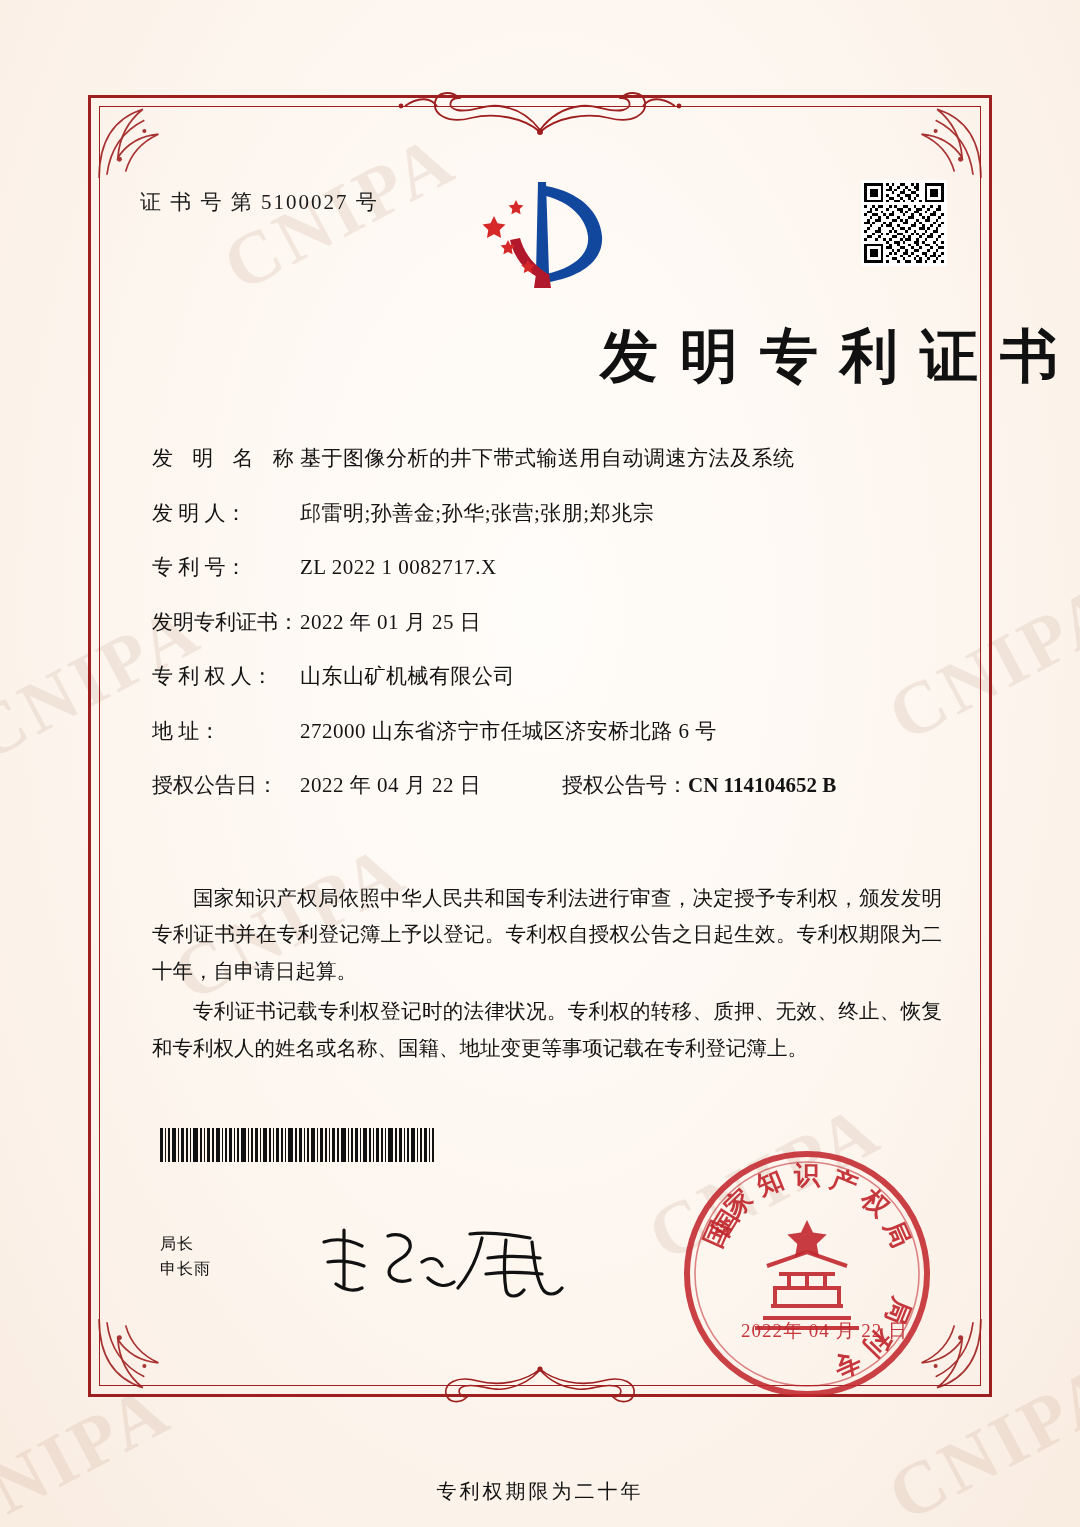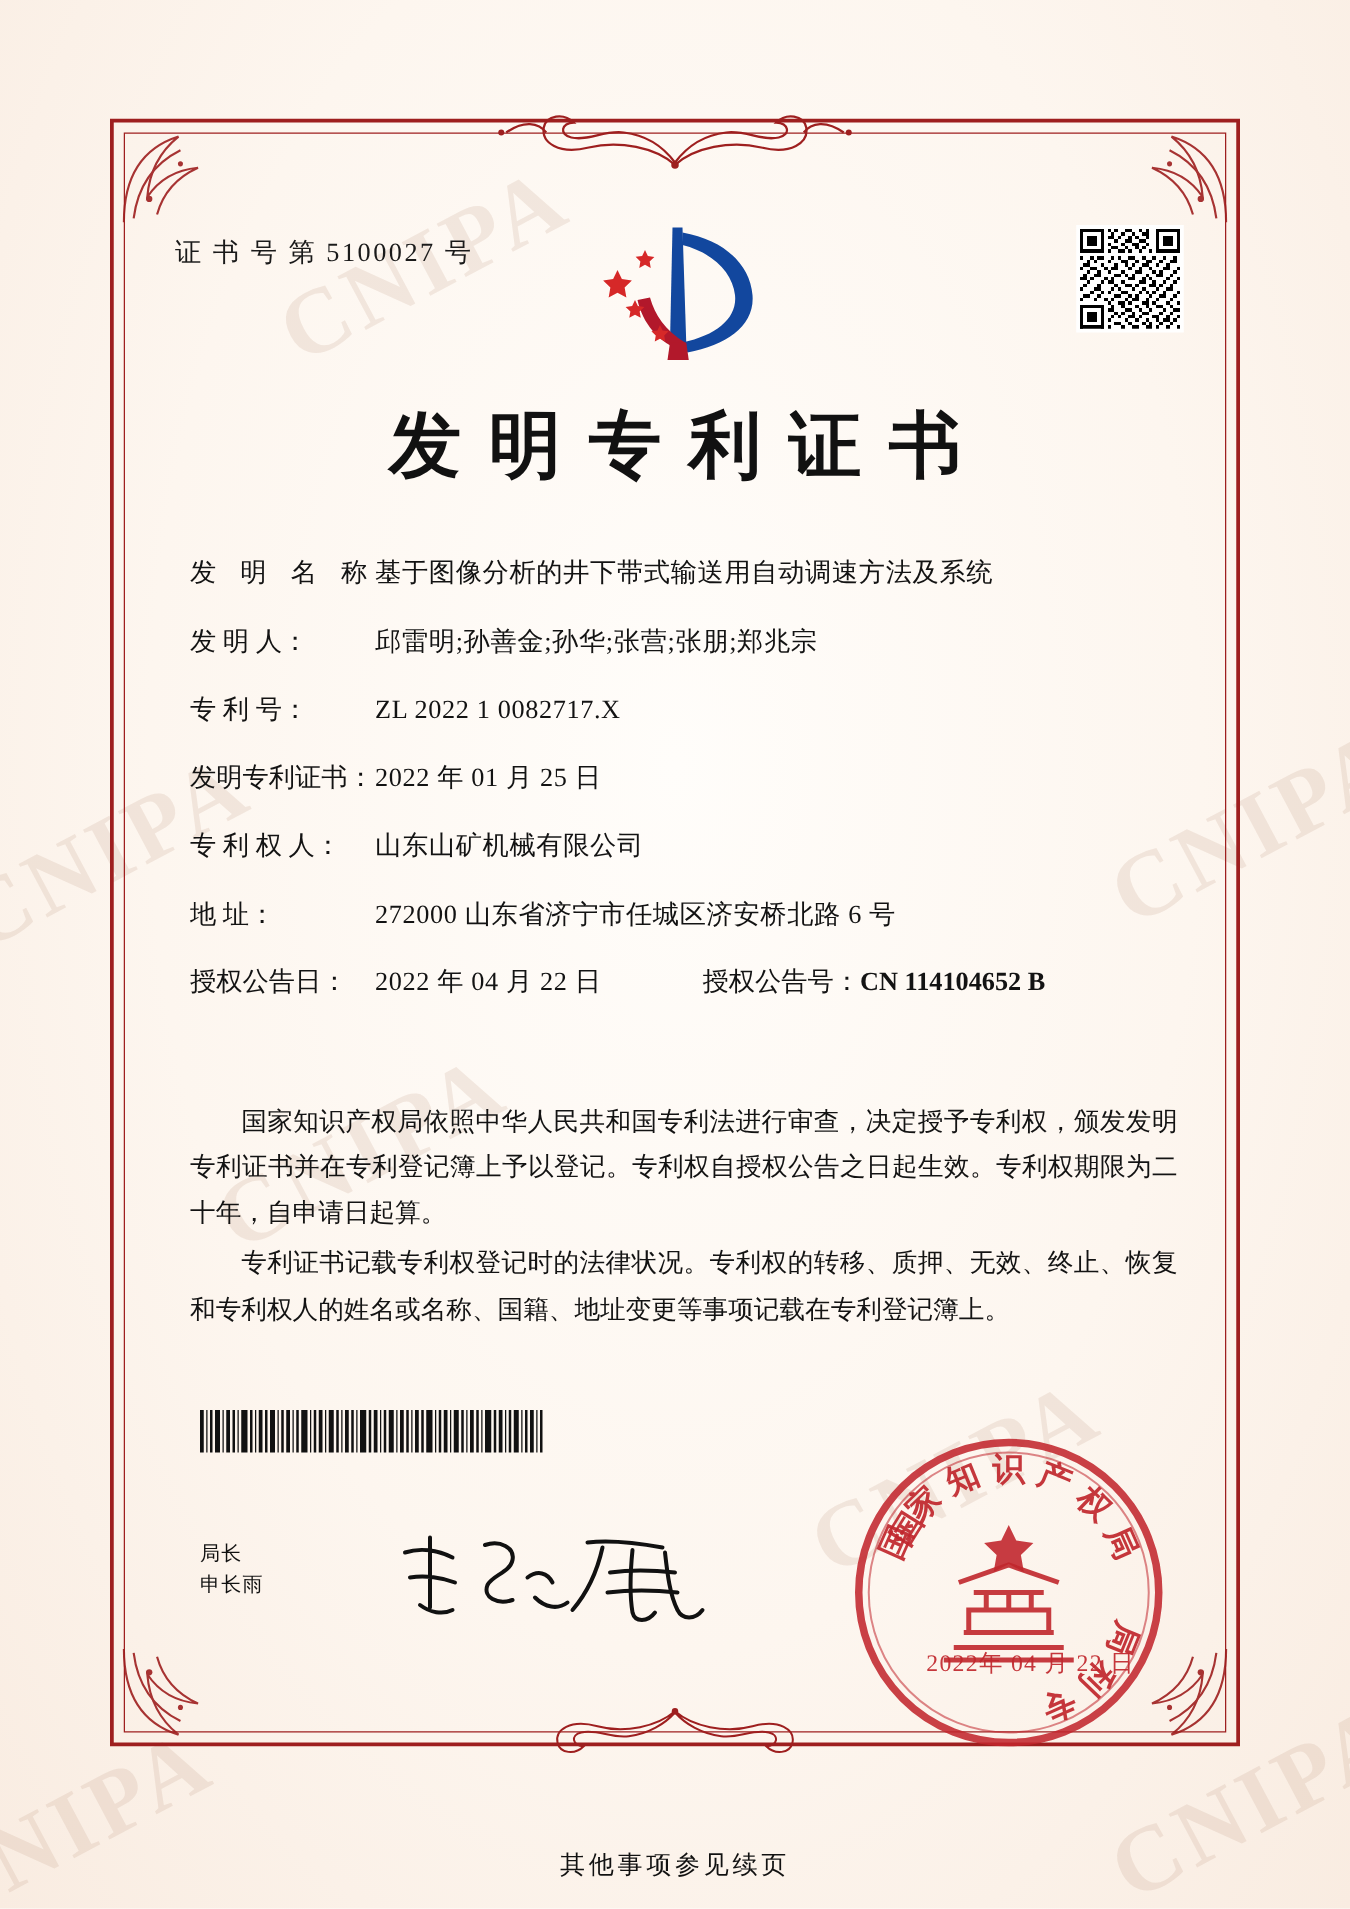--- a/index.html
+++ b/index.html
@@ -117,21 +117,21 @@
     width: 86px; height: 86px;
     background: #fff;
     padding: 3px;
     box-sizing: border-box;
   }
   .qr svg { width: 100%; height: 100%; display: block; }
 
   .title {
     position: absolute;
     left: 0; right: 0; top: 318px;
-    text-align: center;
+    text-align: right;
     font-size: 58px;
     font-weight: 700;
     letter-spacing: 22px;
     text-indent: 22px;
     color: #111;
     font-family: Liberation Sans, sans-serif;
   }
 
   
   .fields {
@@ -704,15 +704,15 @@
         <text transform="translate(128 128) rotate(44) translate(0 -90)">权</text>
         <text transform="translate(128 128) rotate(66) translate(0 -90)">局</text>
         <text transform="translate(128 128) rotate(112) translate(0 -90)">局</text>
         <text transform="translate(128 128) rotate(134) translate(0 -90)">利</text>
         <text transform="translate(128 128) rotate(156) translate(0 -90)">专</text>
       </g>
     </svg>
   </div>
   <div class="seal-date">2022年 04 月 22 日</div>
 
-  <div class="footer-note">其他事项参见续页</div>
+  <div class="footer-note">专利权期限为二十年</div>
 
 </div>
 
 </body></html>

